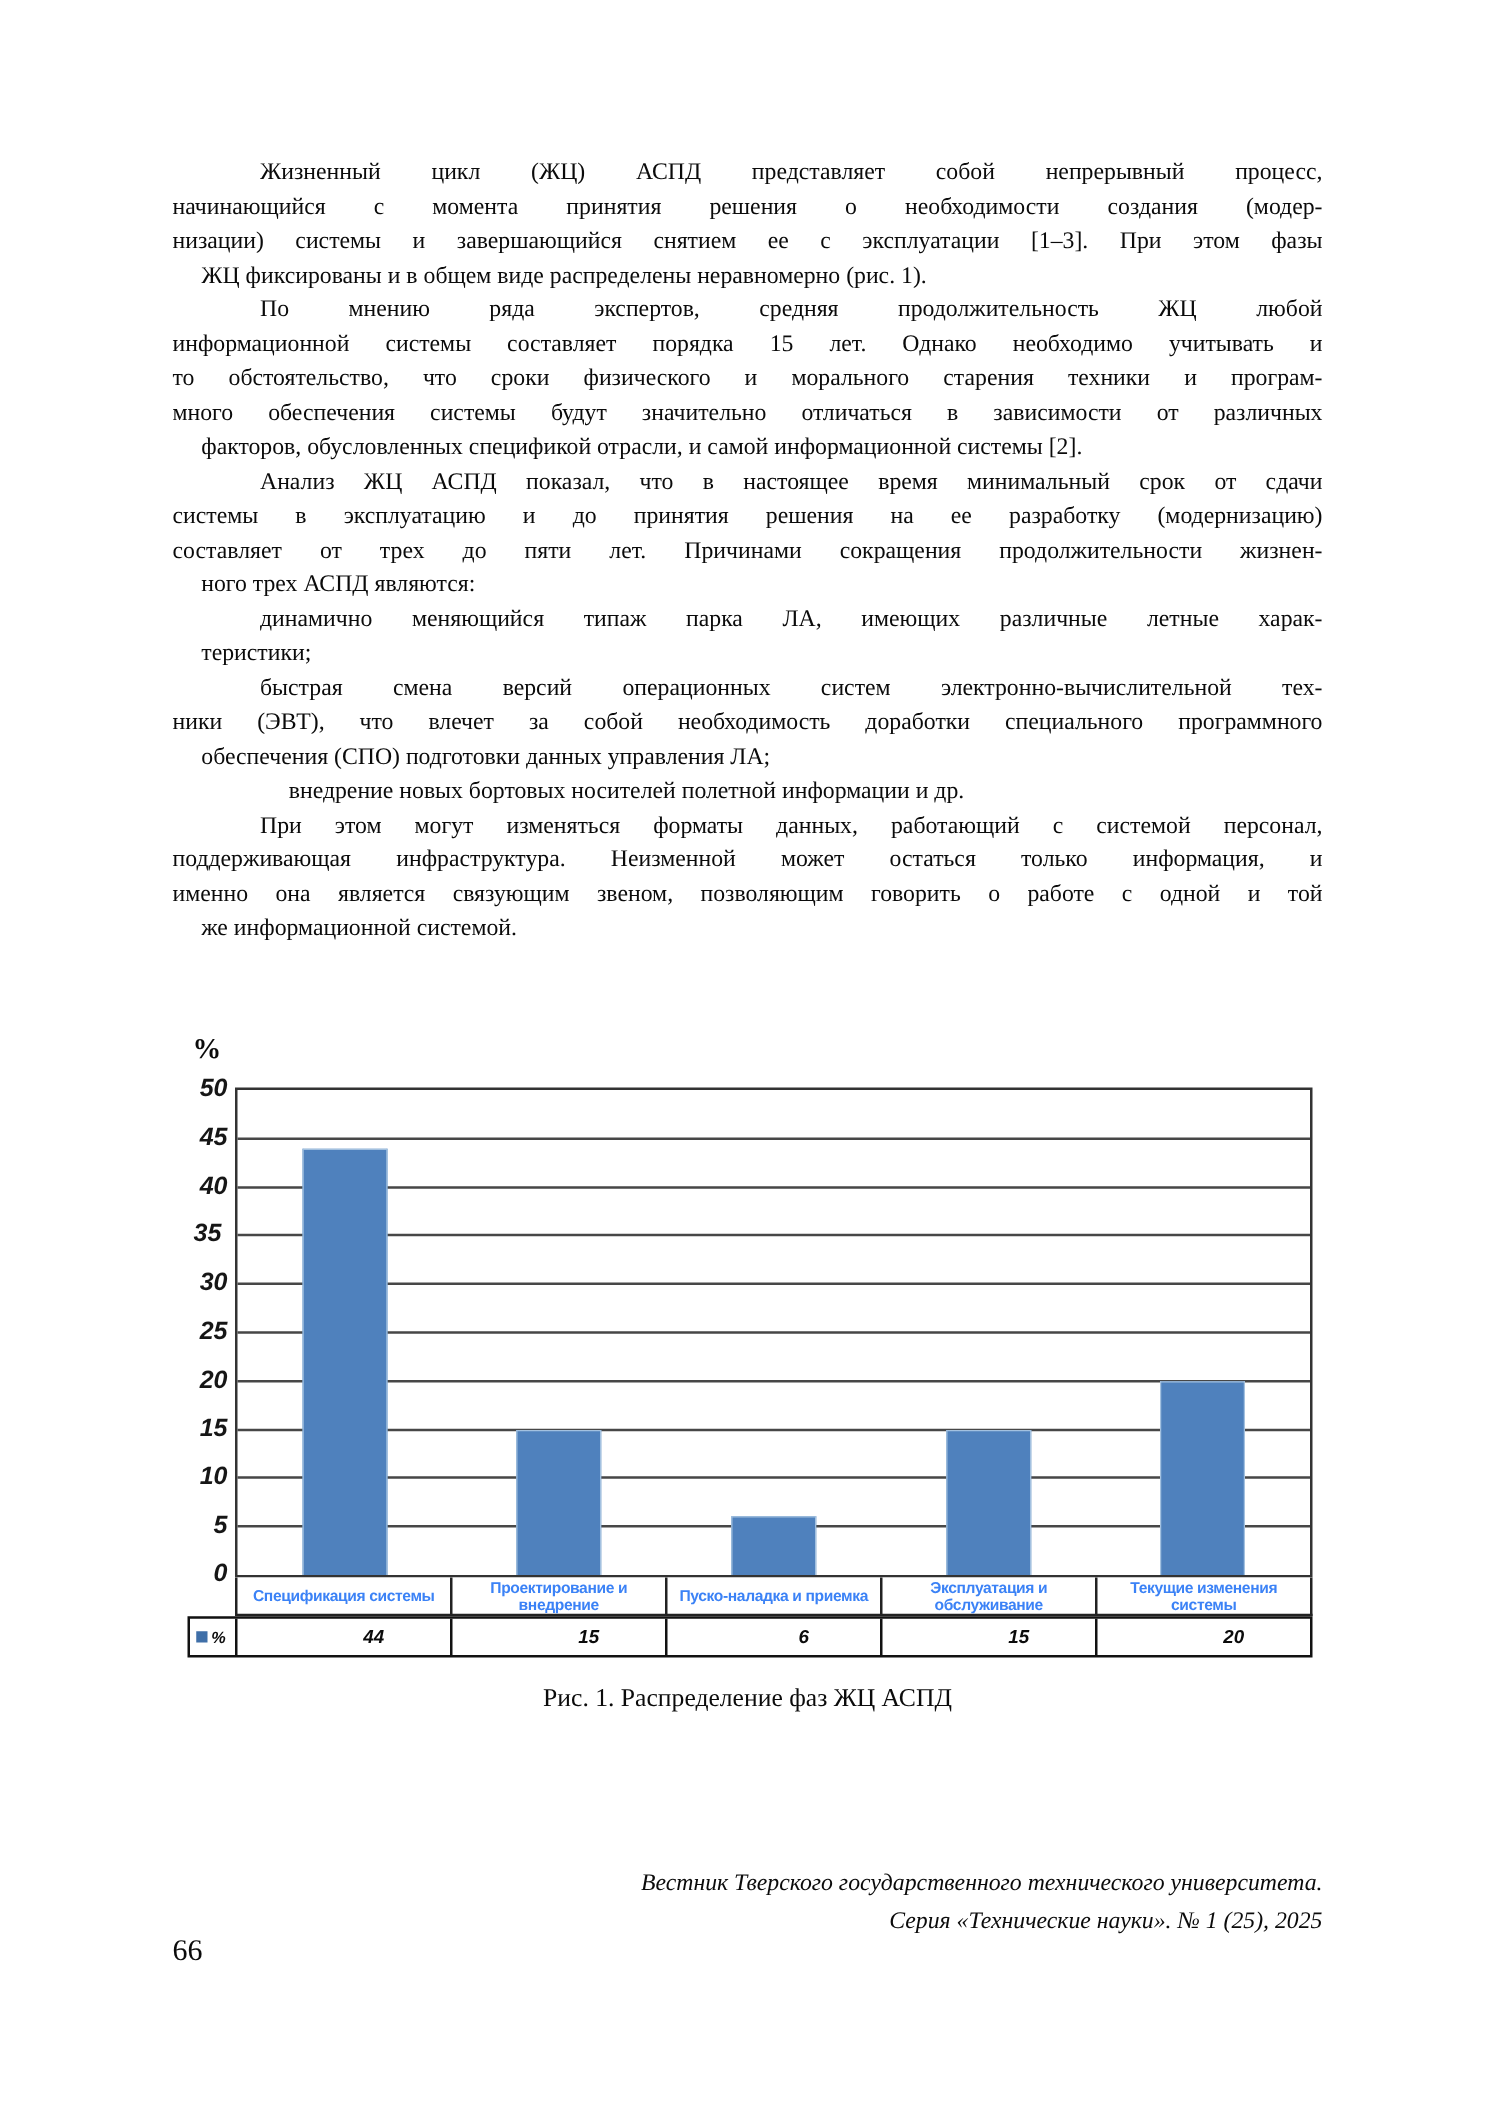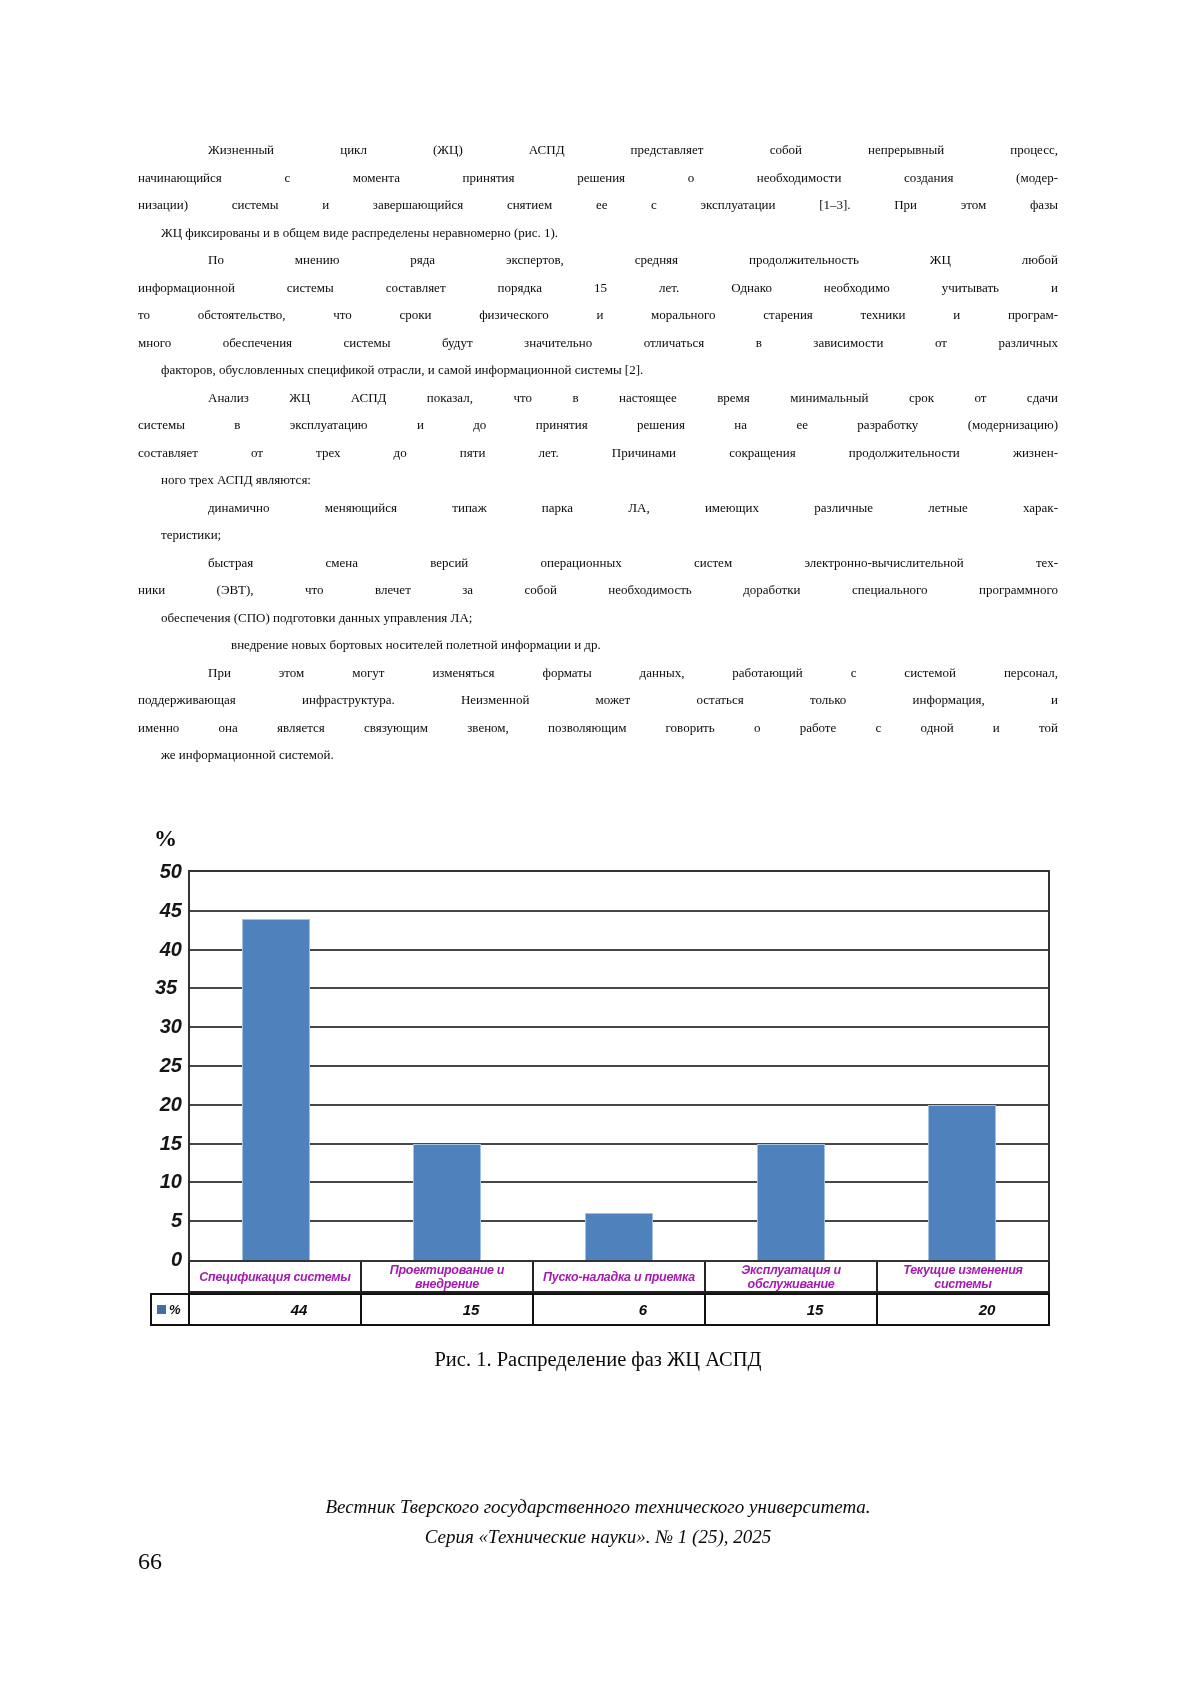--- a/index.html
+++ b/index.html
@@ -7,22 +7,22 @@
     position:relative;
     width:1200px;height:1698px;
     margin:0 auto;
     background:#ffffff;
     font-family:"Liberation Serif",serif;
     color:#0b0b0b;
     overflow:hidden;
   }
   
   .text-block{
-    position:absolute;left:138px;top:136px;width:920px;
-    font-size:13px;line-height:27.5px;
+    position:absolute;left:138px;top:124px;width:920px;
+    font-size:19px;line-height:27.5px;
   }
   .tline{height:27.5px;overflow:hidden;text-align:justify;}
   .jline{text-align-last:justify;}
   .lastline{text-align:left;text-align-last:left;margin-left:23px;}
   .indent{text-indent:70px;}
 
   
   .chart{position:absolute;left:150px;top:812px;width:900px;height:520px;}
   .pct-label{position:absolute;left:4px;top:14px;font-weight:bold;font-size:23px;}
   .plot{
@@ -40,22 +40,22 @@
     background:#4f81bd;
     border:1px solid #a3c1e0;border-bottom:none;box-sizing:border-box;
   }
   .cat-row{
     position:absolute;left:38px;top:450px;width:862px;height:31px;
     display:flex;border:2px solid #222;border-top:none;box-sizing:border-box;background:#fff;
   }
   .cat-cell{
     flex:1;border-right:2px solid #222;box-sizing:border-box;
     display:flex;align-items:center;justify-content:center;
-    font-family:"Liberation Sans",sans-serif;font-style:italic;font-weight:bold;
-    font-size:12.5px;text-align:center;padding:15px 2px;letter-spacing:-0.3px;color:#a21caf;
+    font-family:"Liberation Sans",sans-serif;font-weight:bold;
+    font-size:12.5px;text-align:center;padding:15px 2px;letter-spacing:-0.3px;color:#3b82f6;
   }
   .cat-cell:last-child{border-right:none;}
   .val-row{
     position:absolute;left:0;top:481px;width:900px;height:33px;
     display:flex;border:2.5px solid #111;box-sizing:border-box;background:#fff;
   }
   .legend-cell{
     width:38px;border-right:2px solid #111;box-sizing:border-box;
     display:flex;align-items:center;justify-content:flex-start;
     padding-left:5px;gap:3px;
@@ -71,21 +71,21 @@
   }
   .val-cell:last-child{border-right:none;}
 
   
   .caption{
     position:absolute;left:138px;top:1348px;width:920px;
     text-align:center;font-size:20.5px;
   }
   .footer{
     position:absolute;left:138px;top:1492px;width:920px;
-    text-align:center;font-style:italic;font-size:19px;line-height:30px;
+    text-align:right;font-style:italic;font-size:19px;line-height:30px;
   }
   .page-num{position:absolute;left:138px;top:1548px;font-size:24px;}
 </style>
 </head>
 <body>
 
 <div class="page">
 
   <div class="text-block">
       <div>

